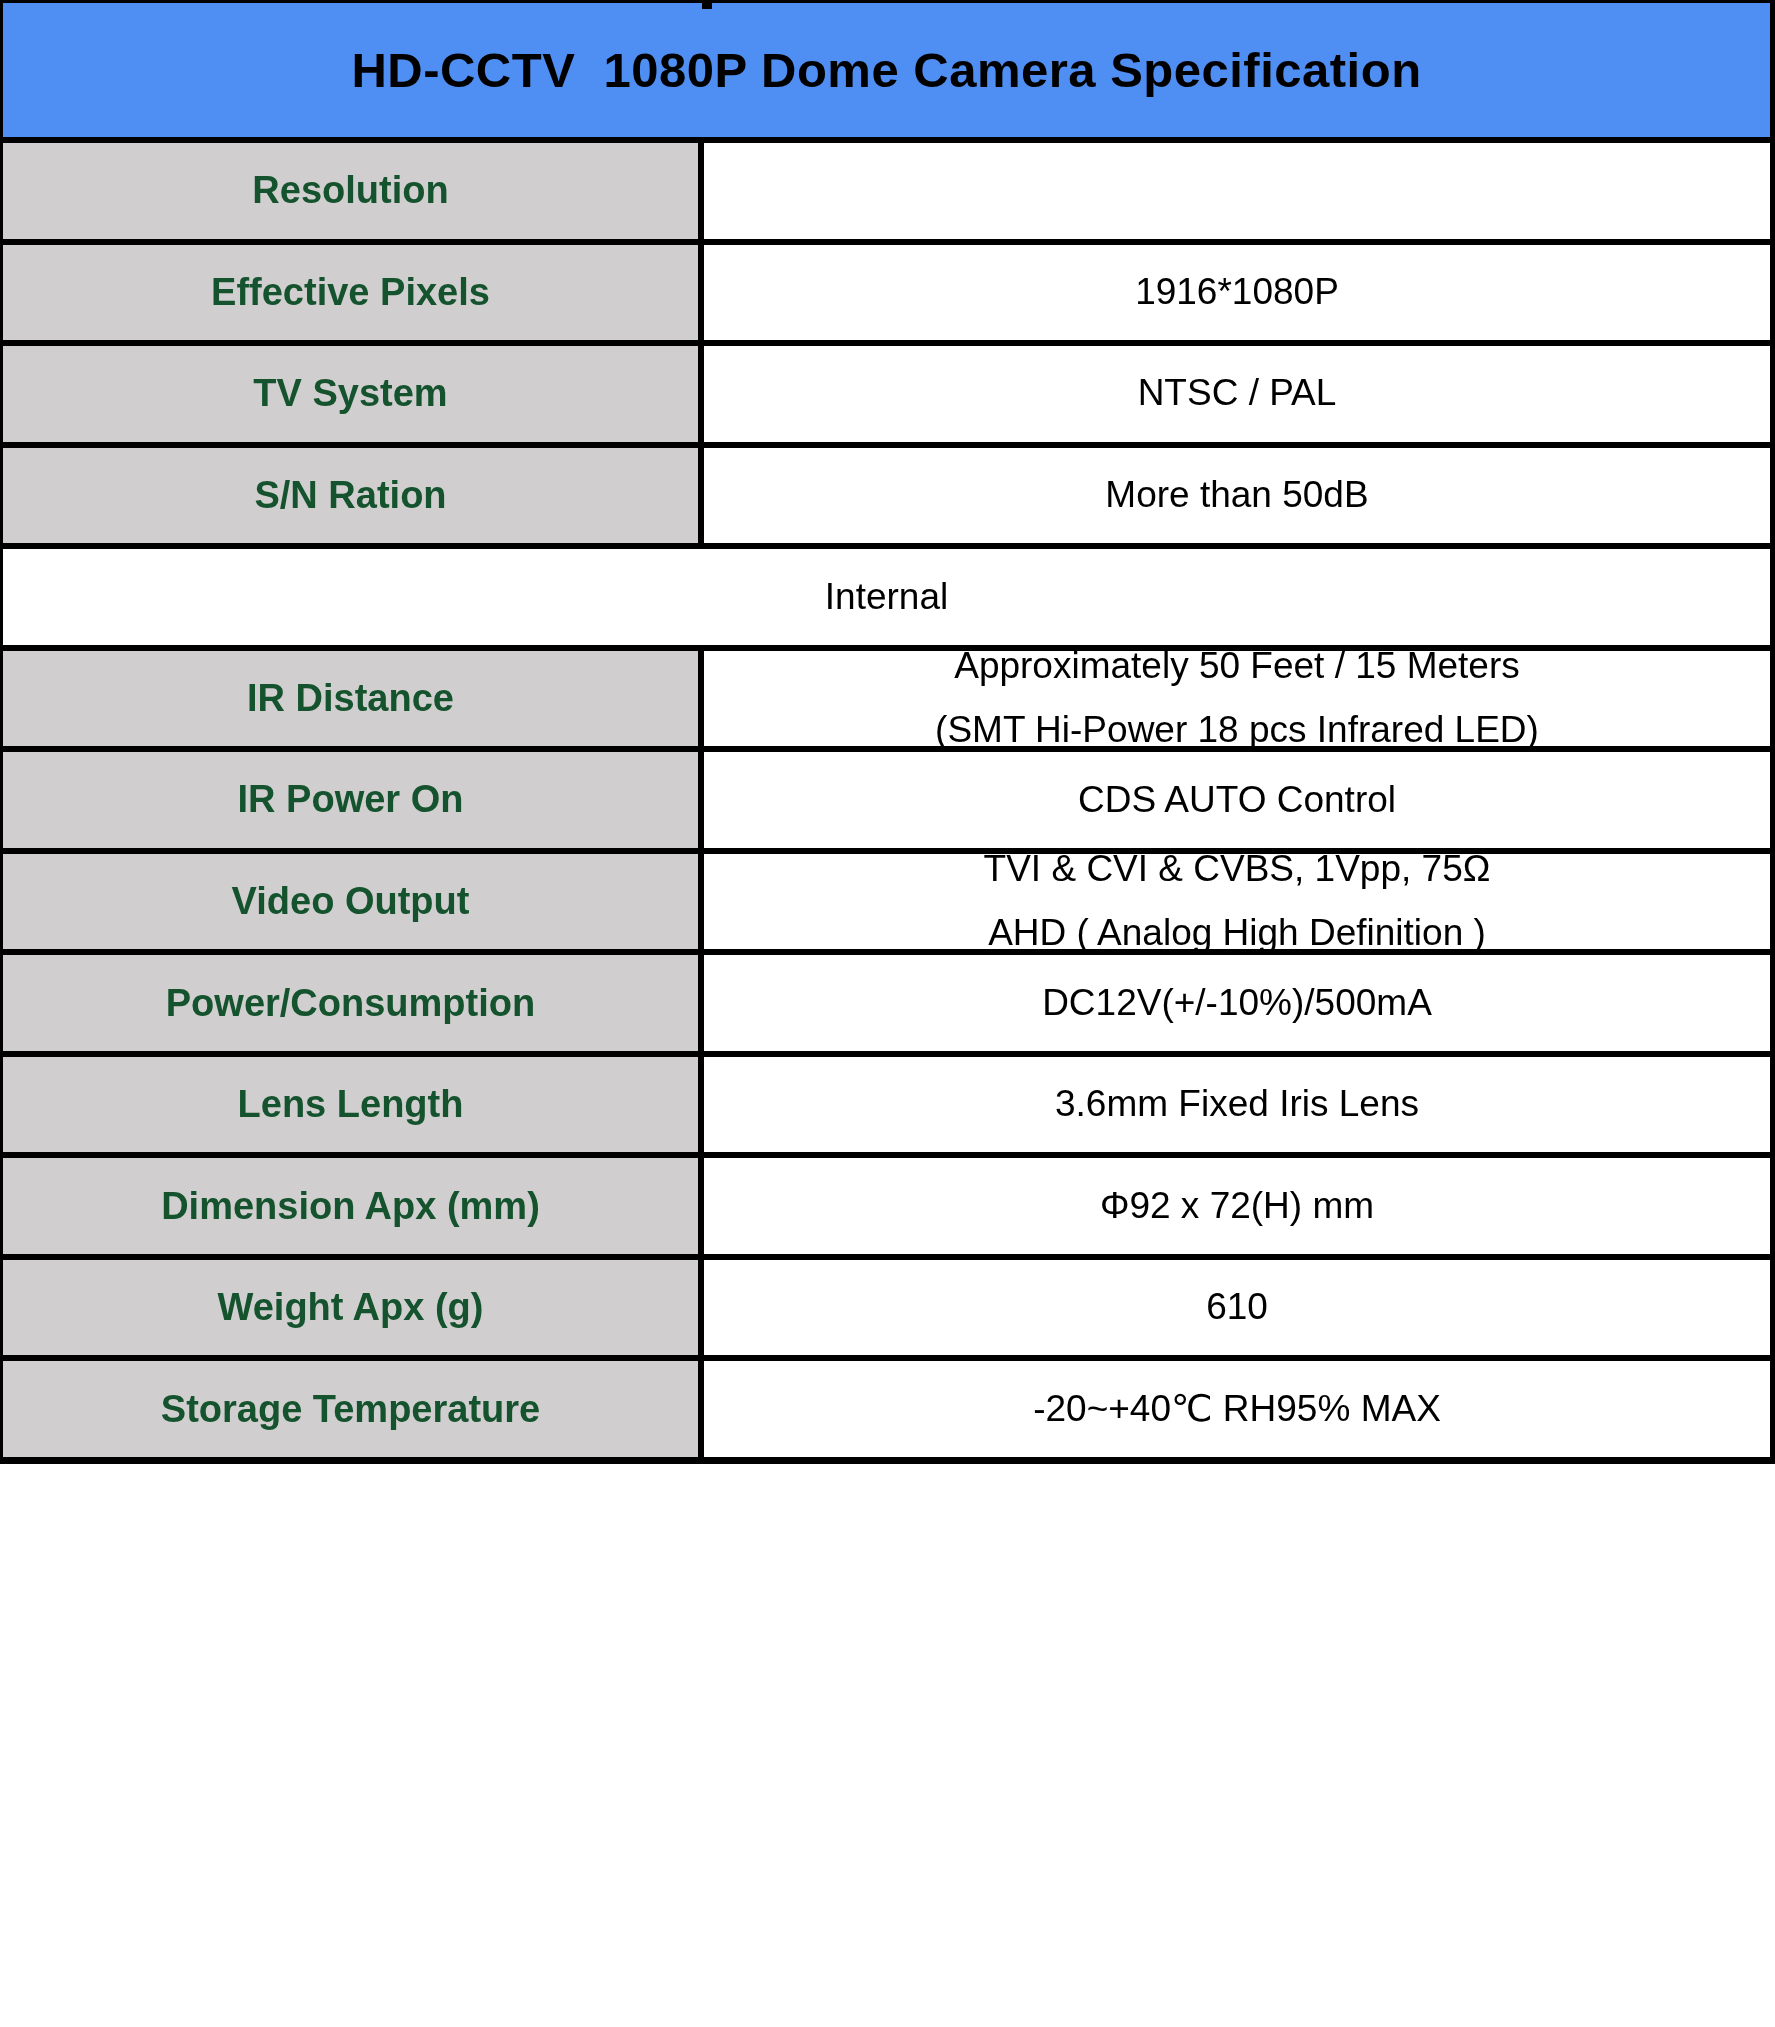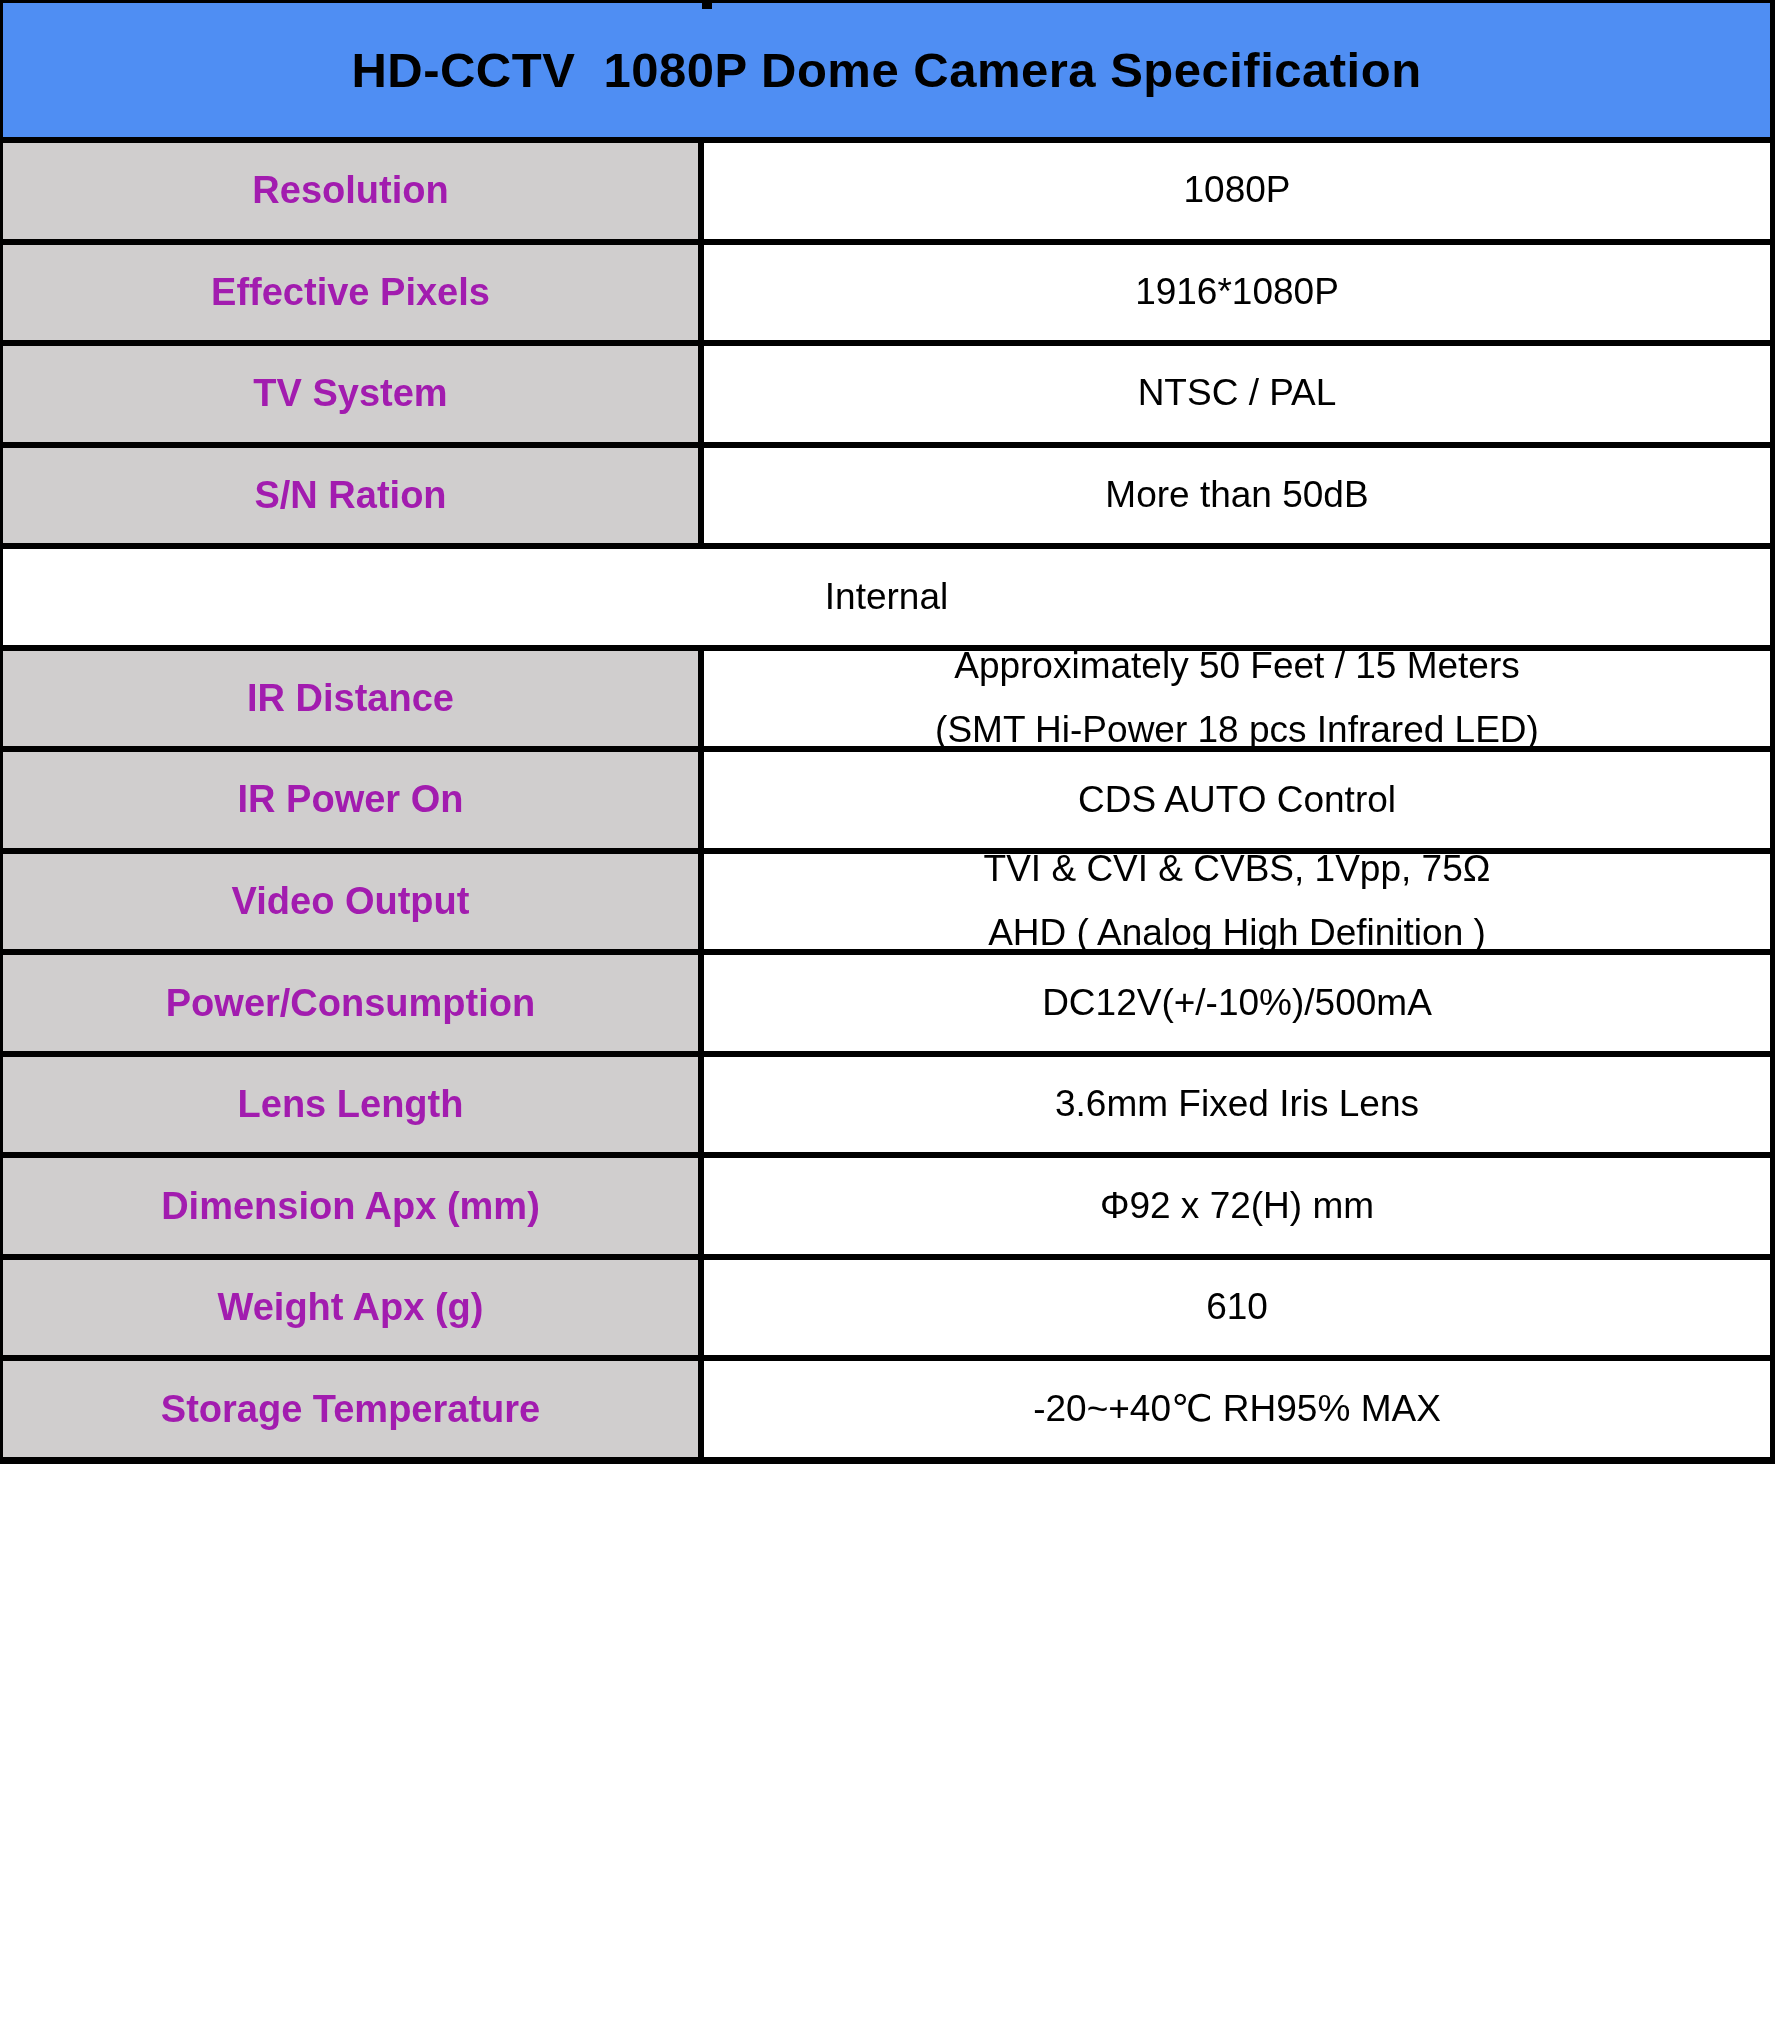--- a/index.html
+++ b/index.html
@@ -52,21 +52,21 @@
   .label-cell {
     flex: 0 0 701px;
     background: #d0cece;
     border-right: 6px solid #000000;
     display: flex;
     align-items: center;
     justify-content: center;
     text-align: center;
     font-size: 38px;
     font-weight: bold;
-    color: #a21caf;
+    color: #14532d;
     padding: 0 10px;
     box-sizing: border-box;
   }
   .value-cell {
     flex: 1 1 auto;
     background: #ffffff;
     display: flex;
     align-items: center;
     justify-content: center;
     text-align: center;
@@ -92,21 +92,20 @@
 
 <div class="page">
   <div class="spec-table">
 
     <div class="header">
       <div class="header-title">HD-CCTV  1080P Dome Camera Specification</div>
     </div>
 
     <div class="row">
       <div class="label-cell">Resolution</div>
-      <div class="value-cell">1080P</div>
     </div>
 
     <div class="row">
       <div class="label-cell">Effective Pixels</div>
       <div class="value-cell">1916*1080P</div>
     </div>
 
     <div class="row">
       <div class="label-cell">TV System</div>
       <div class="value-cell">NTSC / PAL</div>

